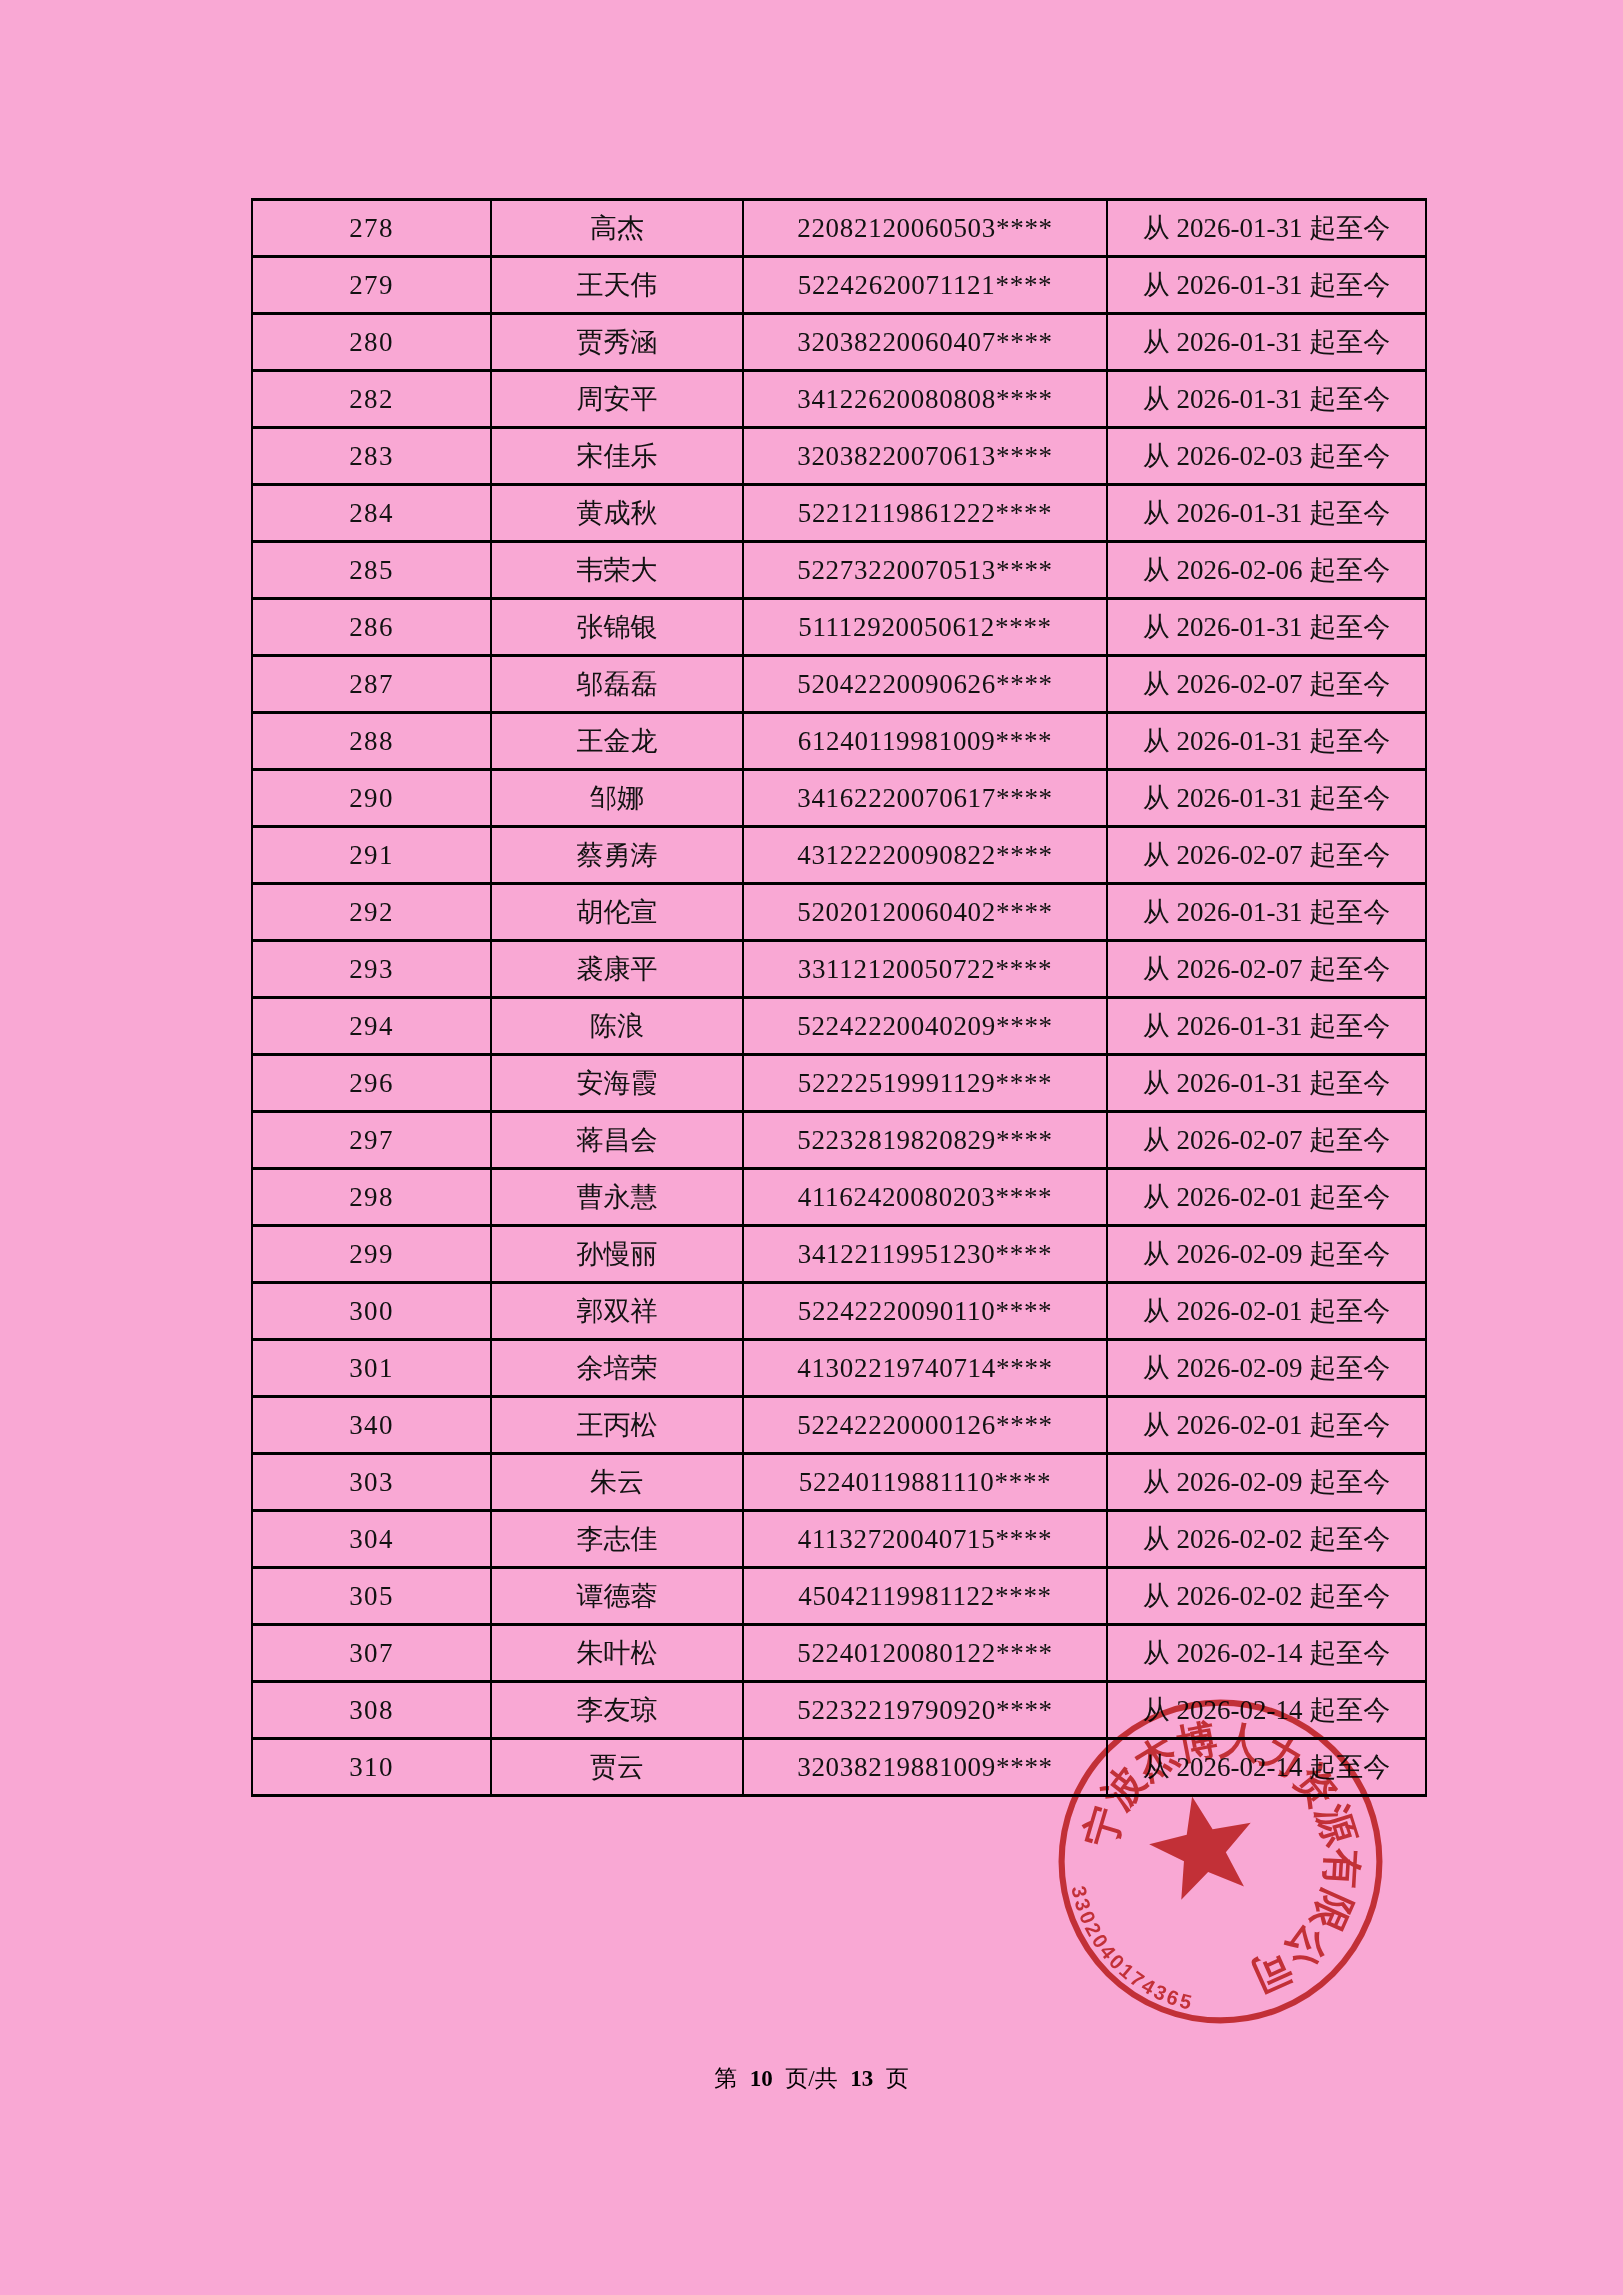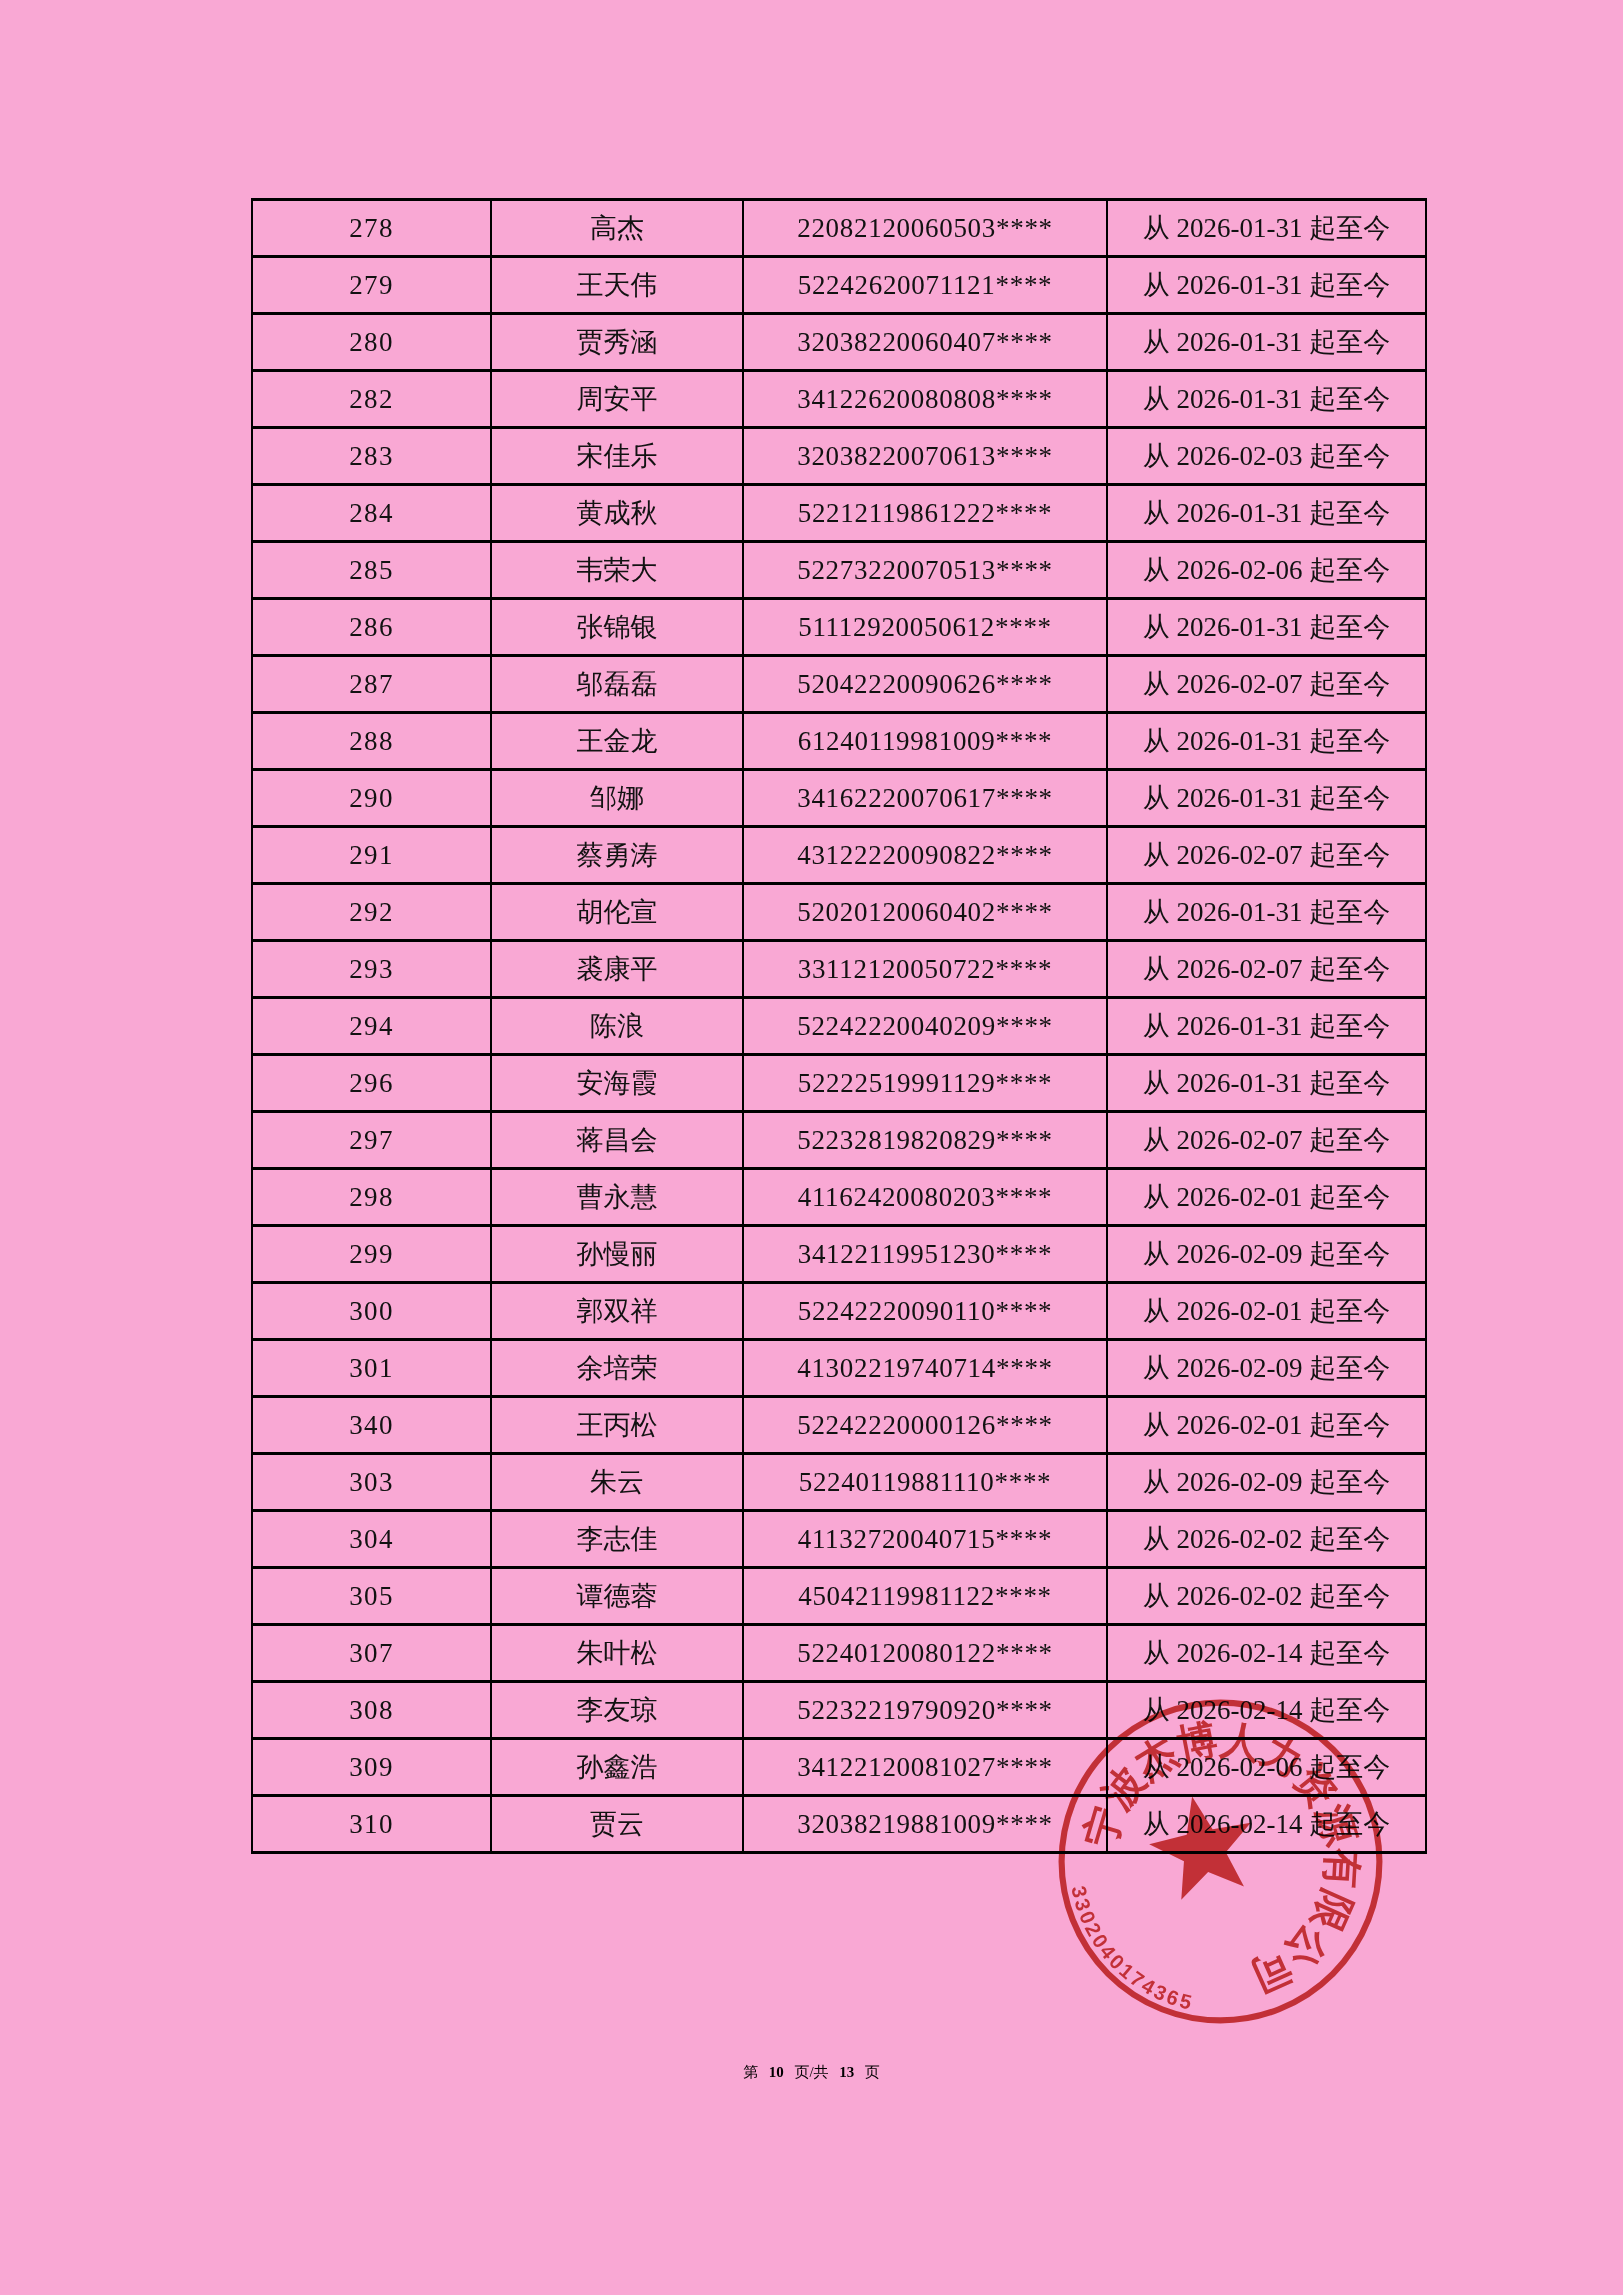--- a/index.html
+++ b/index.html
@@ -20,21 +20,21 @@
     font-size:27px;line-height:1;color:#121212;
     overflow:hidden;white-space:nowrap;
     font-family:"Liberation Serif","DejaVu Serif",serif;
   }
   td.c-no{letter-spacing:1.4px;}
   td.c-id{letter-spacing:0.7px;}
   td.c-period{font-size:26.6px;}
 
   .footer{
     position:absolute;left:0;top:2063px;width:1623px;
-    text-align:center;font-size:15px;color:#000;
+    text-align:center;font-size:23px;color:#000;
     font-family:"Liberation Serif","DejaVu Serif",serif;
   }
   .footer .num{font-weight:bold;margin:0 6.8px;}
 
   .stamp{
     position:absolute;left:1050px;top:1691px;width:341px;height:341px;
     mix-blend-mode:multiply;opacity:0.88;pointer-events:none;
   }
   .stamp text{
     font-family:"Liberation Sans","DejaVu Sans",sans-serif;
@@ -208,26 +208,20 @@
           <td class="c-no">307</td>
           <td class="c-name">朱叶松</td>
           <td class="c-id">52240120080122****</td>
           <td class="c-period">从 2026-02-14 起至今</td>
         </tr>
         <tr>
           <td class="c-no">308</td>
           <td class="c-name">李友琼</td>
           <td class="c-id">52232219790920****</td>
           <td class="c-period">从 2026-02-14 起至今</td>
-        </tr>
-        <tr>
-          <td class="c-no">309</td>
-          <td class="c-name">孙鑫浩</td>
-          <td class="c-id">34122120081027****</td>
-          <td class="c-period">从 2026-02-06 起至今</td>
         </tr>
         <tr>
           <td class="c-no">310</td>
           <td class="c-name">贾云</td>
           <td class="c-id">32038219881009****</td>
           <td class="c-period">从 2026-02-14 起至今</td>
         </tr>
       </tbody>
   </table>
 

